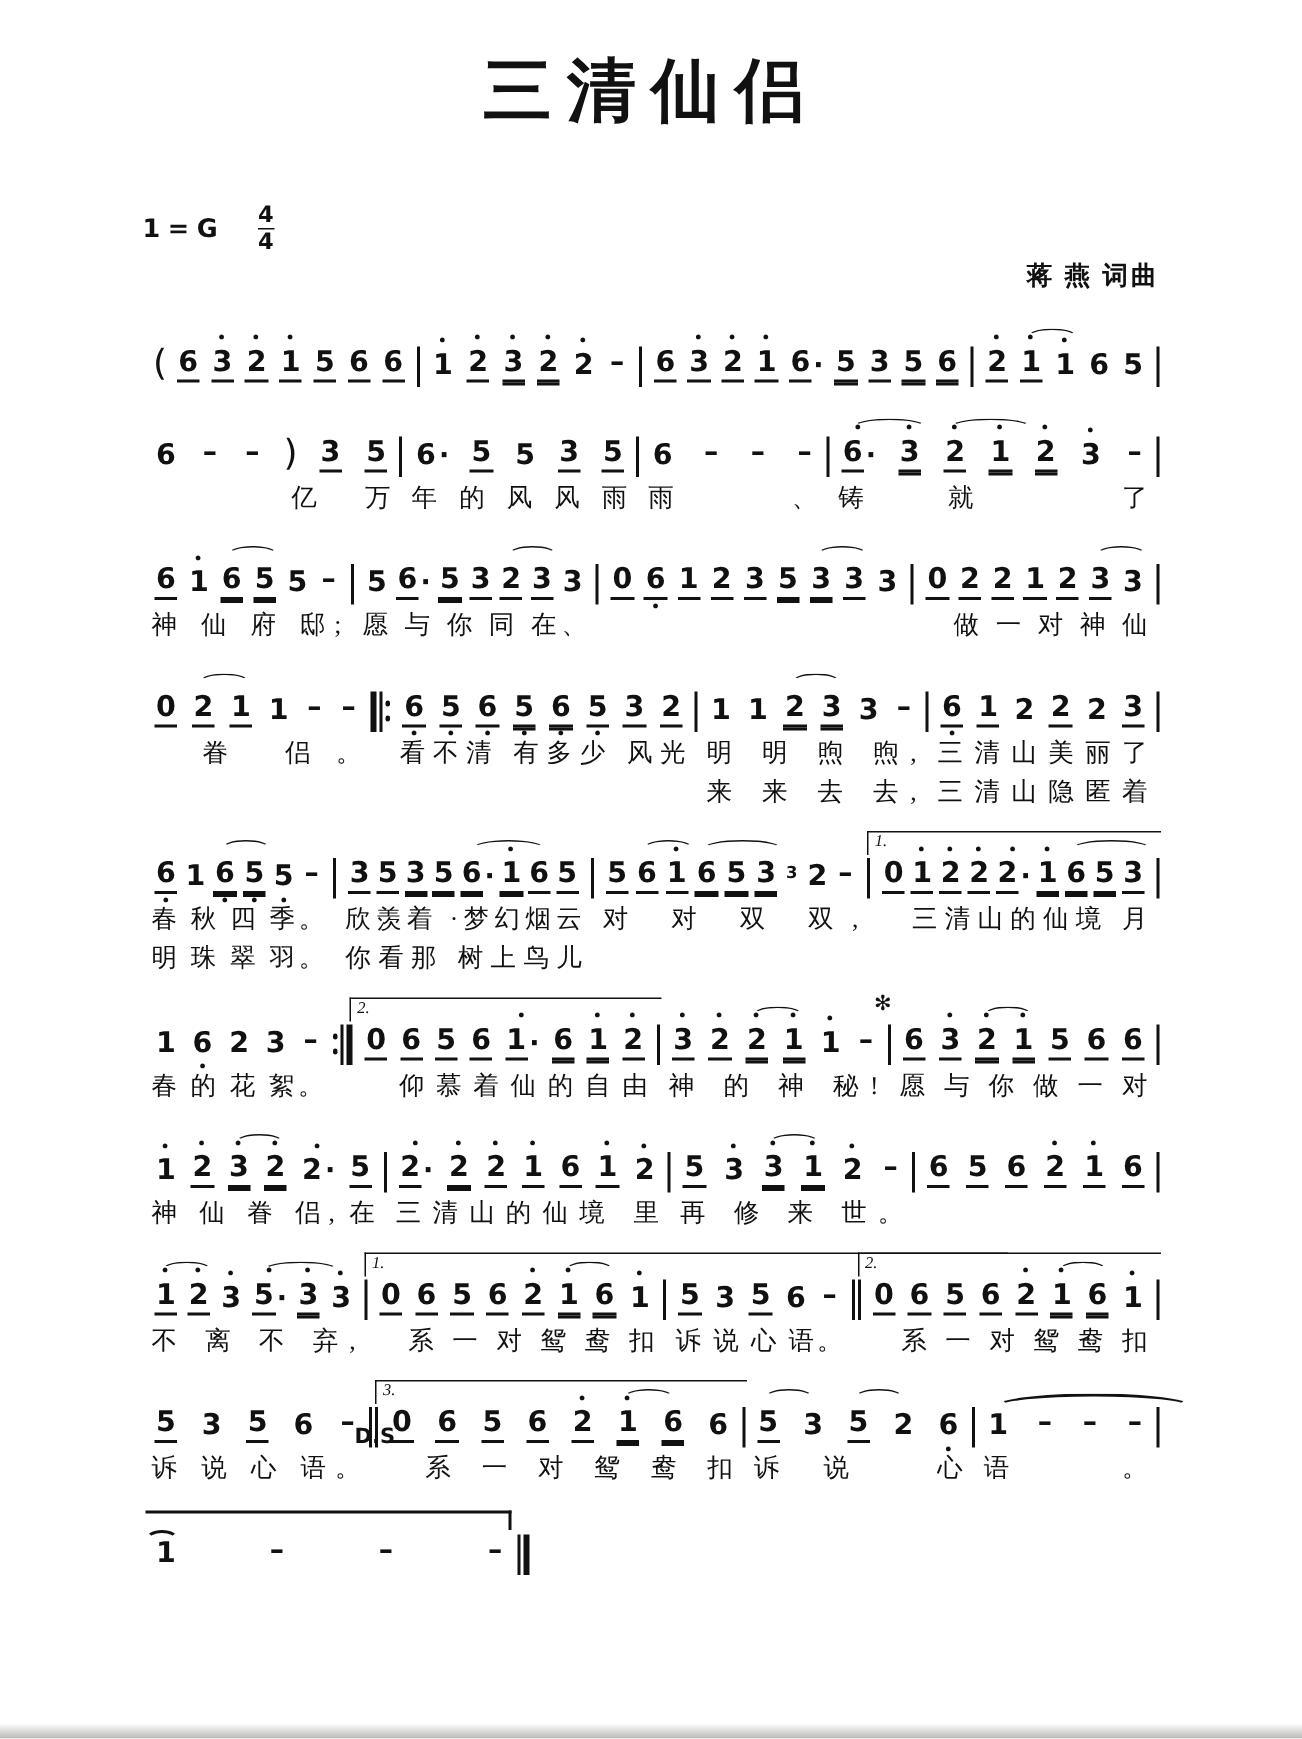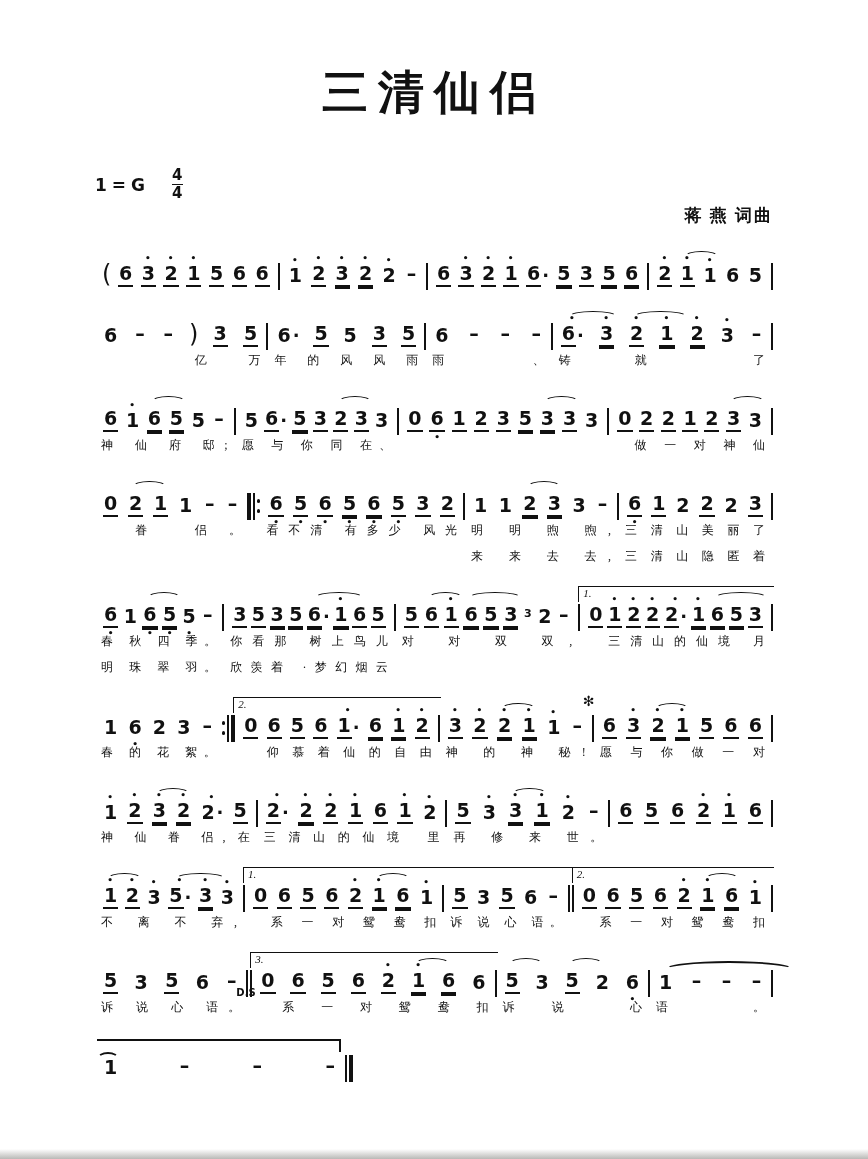--- a/index.html
+++ b/index.html
@@ -1,34 +1,34 @@
 <!DOCTYPE html>
 <html><head>
 <meta charset="utf-8">
 <style>
   html,body{margin:0;padding:0;background:#e8e8e6;}
   .page{position:relative;width:868px;height:1159px;margin:0 auto;background:#ffffff;
         color:#111;overflow:hidden;font-family:"DejaVu Sans","Liberation Sans",sans-serif;}
   .page-bottom-shade{position:absolute;left:0;right:0;bottom:0;height:10px;
         background:linear-gradient(#ffffff,#b9b9b6);}
-  h1.title{margin:62px 0 0;text-align:center;font-family:"Liberation Serif","DejaVu Serif",serif;
+  h1.title{margin:30px 0 0;text-align:center;font-family:"Liberation Serif","DejaVu Serif",serif;
         font-size:46px;font-weight:bold;letter-spacing:10px;}
   .meta{margin:44px 95px 0 95px;}
   .keysig{font-size:17px;font-weight:bold;display:flex;align-items:center;gap:5px;}
   .frac{display:inline-flex;flex-direction:column;align-items:center;margin-left:22px;}
   .frac i{font-style:normal;font-weight:bold;font-size:15px;line-height:1.05;}
   .frac i.fb{border-top:1.6px solid #111;padding-top:1px;}
   .credit{text-align:right;font-size:17px;margin-top:2px;
         font-family:"Liberation Serif","DejaVu Serif",serif;font-weight:bold;letter-spacing:2px;}
   .score{margin:18px 95px 0 95px;}
   .system{display:flex;margin-bottom:15px;}
   .measure{position:relative;display:flex;flex-direction:column;flex-basis:0;min-width:0;}
   .notesrow{display:flex;justify-content:space-between;align-items:flex-end;
         padding:17px 7px 2px 7px;min-height:44px;box-sizing:border-box;}
-  .lyr{font-family:"Liberation Serif","DejaVu Serif",serif;font-size:12px;height:26px;
+  .lyr{font-family:"Liberation Serif","DejaVu Serif",serif;font-size:17px;height:26px;
         box-sizing:border-box;padding:3px 6px 0 6px;text-align:justify;text-align-last:justify;
         white-space:nowrap;overflow:visible;}
   .note{position:relative;display:inline-flex;align-items:flex-end;justify-content:center;
         font-weight:bold;font-size:19px;line-height:1;margin:0 1px;min-width:13px;}
   .dg{position:relative;line-height:1;padding:0 1px 2px 1px;}
   .u1 .dg{border-bottom:2px solid #111;}
   .u2 .dg{border-bottom:2px solid #111;}
   .u2 .dg::after{content:"";position:absolute;left:0;right:0;bottom:-4px;border-bottom:2px solid #111;}
   .da{position:absolute;top:-10px;left:50%;transform:translateX(-50%);font-size:9px;line-height:1;letter-spacing:1px;}
   .db{position:absolute;bottom:-10px;left:50%;transform:translateX(-50%);font-size:9px;line-height:1;}
@@ -44,21 +44,21 @@
   .blgrp{display:flex;align-items:stretch;gap:2px;height:27px;margin-top:18px;flex:0 0 auto;}
   .b{display:block;background:#111;}
   .w2{width:2px;}
   .w5{width:4px;}
   .rdots{display:flex;flex-direction:column;justify-content:space-evenly;}
   .rd{width:3.5px;height:3.5px;border-radius:50%;background:#111;}
   .volta{position:absolute;top:0;left:-2px;height:15px;border-top:1.6px solid #111;
         border-left:1.6px solid #111;font-family:"Liberation Serif","DejaVu Serif",serif;
         font-style:italic;font-size:11px;line-height:12px;padding-left:4px;z-index:3;}
   .segno{position:absolute;top:-4px;left:-11px;font-size:14px;z-index:3;}
-  .ds{position:absolute;left:-16px;bottom:24px;font-size:10px;font-weight:bold;z-index:3;}
+  .ds{position:absolute;left:-16px;bottom:24px;font-size:14px;font-weight:bold;z-index:3;}
   .tieover{position:absolute;top:9px;left:12%;width:104%;height:13px;border:2px solid transparent;
         border-top:2px solid #111;border-radius:50%;z-index:2;}
   .bracketover{position:absolute;top:2px;left:2px;width:97%;height:11px;
         border-top:2px solid #111;border-right:2px solid #111;z-index:2;}
   .tiein{position:absolute;top:15px;left:2px;width:18px;height:9px;border:2px solid transparent;
         border-top:2px solid #111;border-radius:50%;z-index:2;}
 </style>
 </head>
 <body>
 
@@ -624,22 +624,22 @@
               <b class="da">•</b>
               <span class="dg">1</span>
             </span>
             <span class="note u1">
               <span class="dg">6</span>
             </span>
             <span class="note u1">
               <span class="dg">5</span>
             </span>
           </div>
+          <div class="lyr">欣羡着 ·梦幻烟云</div>
           <div class="lyr">你看那 树上鸟儿</div>
-          <div class="lyr">欣羡着 ·梦幻烟云</div>
         </div>
         <div class="blgrp">
           <i class="b w2"></i>
         </div>
         <div class="measure" style="flex-grow: 8.6;">
           <div class="notesrow">
             <span class="note u1">
               <span class="dg">5</span>
             </span>
             <span class="note u1">

